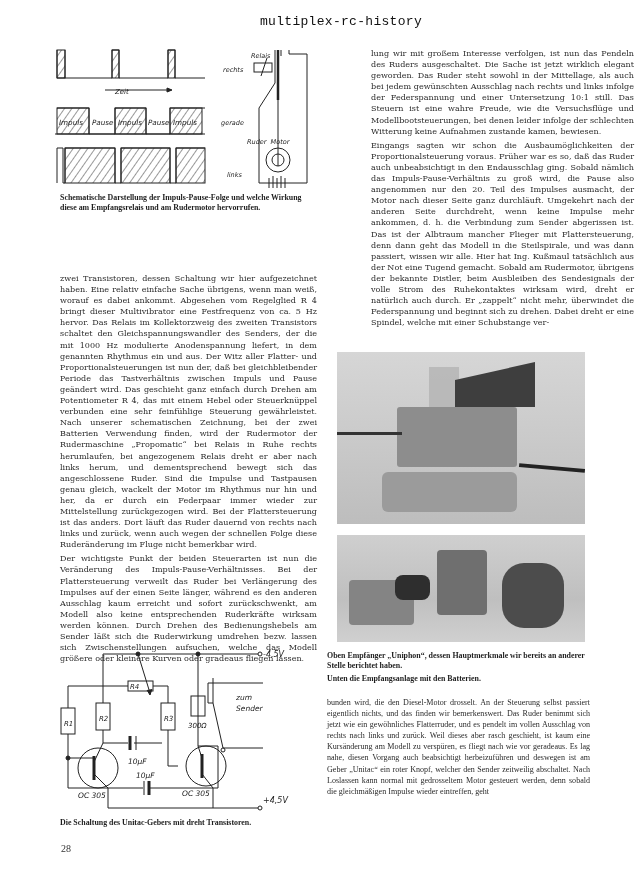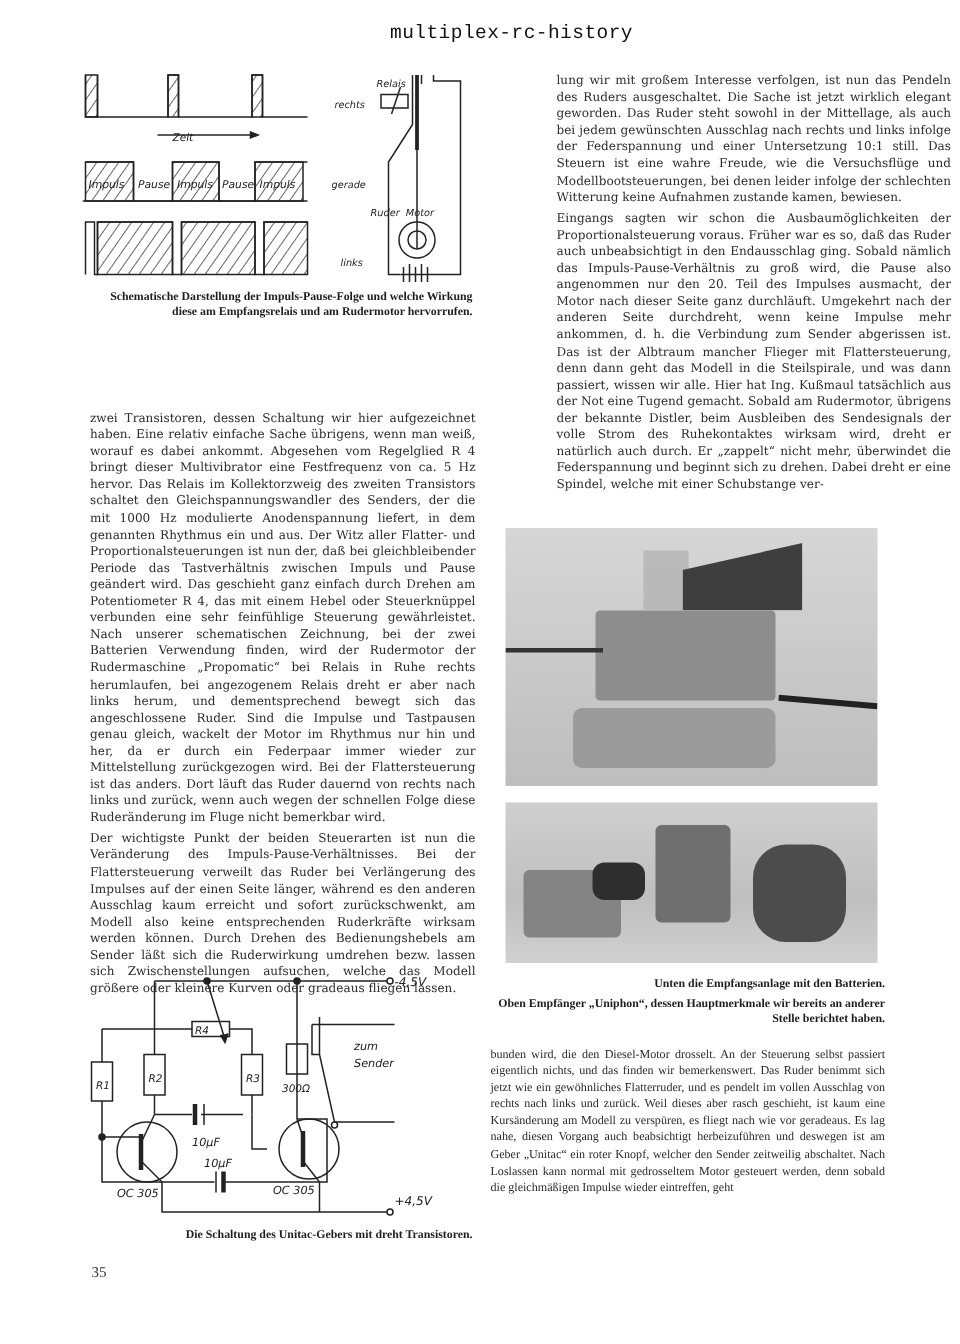--- a/index.html
+++ b/index.html
@@ -1,20 +1,20 @@
 <!DOCTYPE html>
 <html><head>
 <meta charset="utf-8">
 <style>
   html, body { margin:0; padding:0; }
   body { width:640px; height:896px; background:#ffffff; position:relative; overflow:hidden; font-family:"DejaVu Serif", serif; color:#2a2a2a; }
   .watermark { position:absolute; top:14px; left:0; width:640px; text-align:center; font-family:"Liberation Mono", monospace; font-size:13px; color:#111; letter-spacing:0.3px;margin-left:21px; }
   .col { position:absolute; font-family:"DejaVu Serif", serif; font-size:8.05px; line-height:11.1px; text-align:justify; color:#2b2b2b; }
   .col p { margin:0 0 3px 0; }
-  .caption { position:absolute; font-family:"Liberation Serif", serif; font-weight:bold; font-size:7.9px; line-height:10.2px; color:#1e1e1e;text-align:right; }
+  .caption { position:absolute; font-family:"Liberation Serif", serif; font-weight:bold; font-size:7.9px; line-height:10.2px; color:#1e1e1e; }
   .caption p { margin:0 0 3px 0; }
   .page-number { position:absolute; left:61px; top:843px; font-family:"Liberation Serif", serif; font-size:10px; color:#333; }
   .figure { position:absolute; }
   .photo { position:absolute; background:#cfcfcf; overflow:hidden; }
   svg text { font-family:"DejaVu Sans", sans-serif; font-style:italic; }
 </style>
 </head>
 <body>
 
 <div class="watermark">multiplex-rc-history</div>
@@ -122,21 +122,21 @@
   <text x="124" y="148" font-size="7.5" fill="#222">OC 305</text>
   <text x="130" y="80" font-size="7" fill="#222">300Ω</text>
   <text x="178" y="52" font-size="7.5" fill="#222">zum</text>
   <text x="178" y="63" font-size="7.5" fill="#222">Sender</text>
 </svg>
 
 <div class="caption" style="left:60px;top:818px;width:255px;">
   <p>Die Schaltung des Unitac-Gebers mit dreht Transistoren.</p>
 </div>
 
-<div class="page-number">35</div>
+<div class="page-number">28</div>
 
 <div class="col" style="left:327px;top:48px;width:263px;margin-left:44px;">
   <p>lung wir mit großem Interesse verfolgen, ist nun das Pendeln des Ruders ausgeschaltet. Die Sache ist jetzt wirklich elegant geworden. Das Ruder steht sowohl in der Mittellage, als auch bei jedem gewünschten Ausschlag nach rechts und links infolge der Federspannung und einer Untersetzung 10:1 still. Das Steuern ist eine wahre Freude, wie die Versuchsflüge und Modellbootsteuerungen, bei denen leider infolge der schlechten Witterung keine Aufnahmen zustande kamen, bewiesen.</p>
   <p>Eingangs sagten wir schon die Ausbaumöglichkeiten der Proportionalsteuerung voraus. Früher war es so, daß das Ruder auch unbeabsichtigt in den Endausschlag ging. Sobald nämlich das Impuls-Pause-Verhältnis zu groß wird, die Pause also angenommen nur den 20. Teil des Impulses ausmacht, der Motor nach dieser Seite ganz durchläuft. Umgekehrt nach der anderen Seite durchdreht, wenn keine Impulse mehr ankommen, d. h. die Verbindung zum Sender abgerissen ist. Das ist der Albtraum mancher Flieger mit Flattersteuerung, denn dann geht das Modell in die Steilspirale, und was dann passiert, wissen wir alle. Hier hat Ing. Kußmaul tatsächlich aus der Not eine Tugend gemacht. Sobald am Rudermotor, übrigens der bekannte Distler, beim Ausbleiben des Sendesignals der volle Strom des Ruhekontaktes wirksam wird, dreht er natürlich auch durch. Er „zappelt“ nicht mehr, überwindet die Federspannung und beginnt sich zu drehen. Dabei dreht er eine Spindel, welche mit einer Schubstange ver-</p>
 </div>
 
 <div class="photo" style="left:337px;top:352px;width:248px;height:172px;background:linear-gradient(180deg,#d6d6d6 0%,#cacaca 50%,#bdbdbd 100%);">
   <div style="position:absolute;left:60px;top:55px;width:120px;height:60px;background:#8d8d8d;border-radius:3px;"></div>
   <div style="position:absolute;left:92px;top:15px;width:30px;height:40px;background:#b5b5b5;opacity:0.85;"></div>
   <div style="position:absolute;left:118px;top:10px;width:80px;height:45px;background:#3e3e3e;clip-path:polygon(0 40%,100% 0,100% 100%,0 100%);"></div>
@@ -146,19 +146,19 @@
 </div>
 
 <div class="photo" style="left:337px;top:535px;width:248px;height:107px;background:linear-gradient(180deg,#cfcfcf 0%,#bfbfbf 60%,#d0d0d0 100%);">
   <div style="position:absolute;left:12px;top:45px;width:65px;height:45px;background:#848484;border-radius:4px;"></div>
   <div style="position:absolute;left:58px;top:40px;width:35px;height:25px;background:#2e2e2e;border-radius:8px;"></div>
   <div style="position:absolute;left:100px;top:15px;width:50px;height:65px;background:#6f6f6f;border-radius:4px;"></div>
   <div style="position:absolute;left:165px;top:28px;width:62px;height:65px;background:#4c4c4c;border-radius:22px;"></div>
 </div>
 
 <div class="caption" style="left:327px;top:651px;width:263px;">
+  <p>Oben Empfänger „Uniphon“, dessen Hauptmerkmale wir bereits an anderer Stelle berichtet haben.</p>
   <p>Unten die Empfangsanlage mit den Batterien.</p>
-  <p>Oben Empfänger „Uniphon“, dessen Hauptmerkmale wir bereits an anderer Stelle berichtet haben.</p>
 </div>
 
 <div class="col" style="left:327px;top:697px;width:263px;font-family:Liberation Serif, serif;">
   <p>bunden wird, die den Diesel-Motor drosselt. An der Steuerung selbst passiert eigentlich nichts, und das finden wir bemerkenswert. Das Ruder benimmt sich jetzt wie ein gewöhnliches Flatterruder, und es pendelt im vollen Ausschlag von rechts nach links und zurück. Weil dieses aber rasch geschieht, ist kaum eine Kursänderung am Modell zu verspüren, es fliegt nach wie vor geradeaus. Es lag nahe, diesen Vorgang auch beabsichtigt herbeizuführen und deswegen ist am Geber „Unitac“ ein roter Knopf, welcher den Sender zeitweilig abschaltet. Nach Loslassen kann normal mit gedrosseltem Motor gesteuert werden, denn sobald die gleichmäßigen Impulse wieder eintreffen, geht</p>
 </div>
 
 </body></html>

